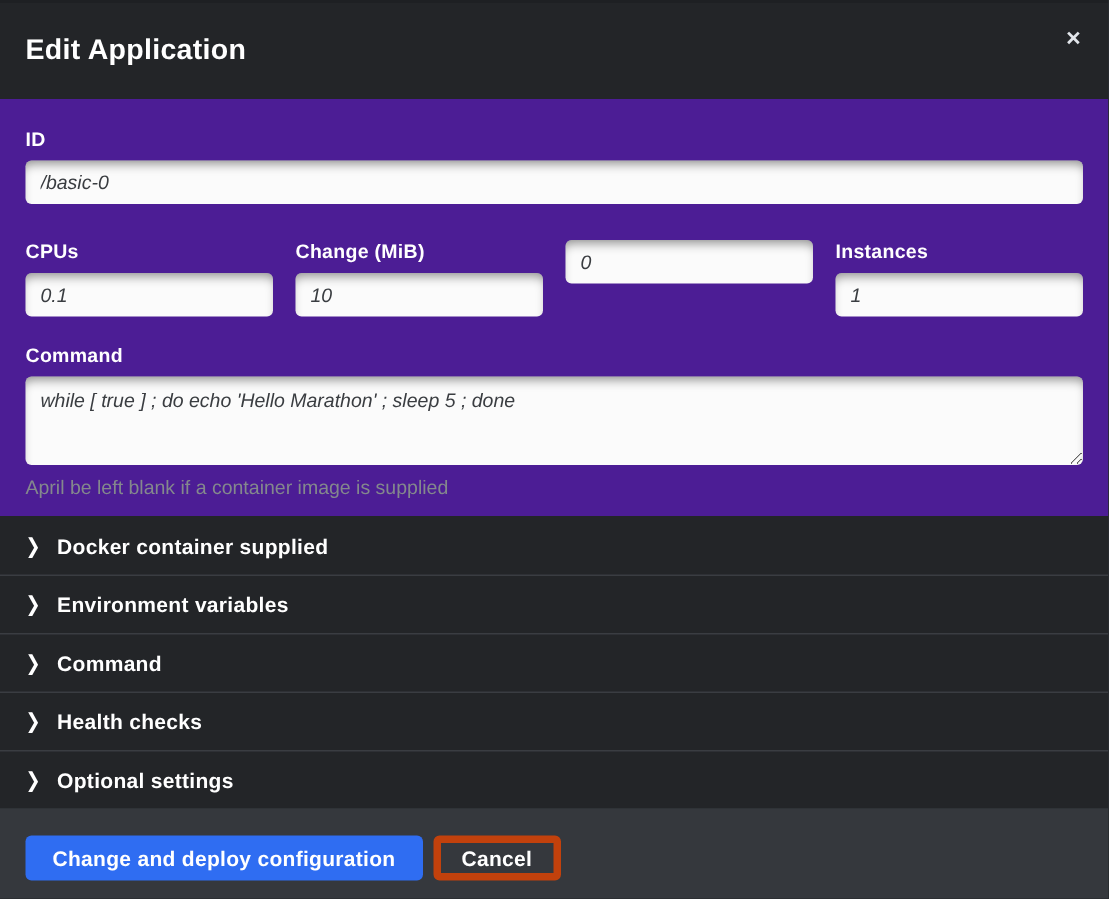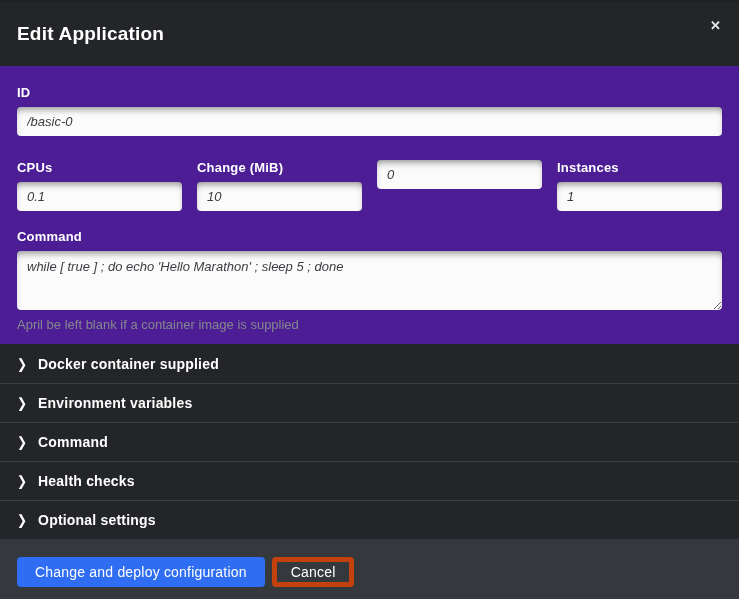--- a/index.html
+++ b/index.html
@@ -132,21 +132,21 @@
     padding: 18px 17px;
   }
   .btn {
     height: 30px;
     display: inline-flex;
     align-items: center;
     justify-content: center;
     border-radius: 4px;
     font-family: "Liberation Sans", "DejaVu Sans", sans-serif;
     font-size: 14px;
-    font-weight: 400;
+    font-weight: 700;
     cursor: pointer;
     letter-spacing: 0.2px;
   }
   .btn-primary {
     background: #2f6df2;
     color: #ffffff;
     border: none;
     padding: 0 18px;
   }
   .btn-cancel {

